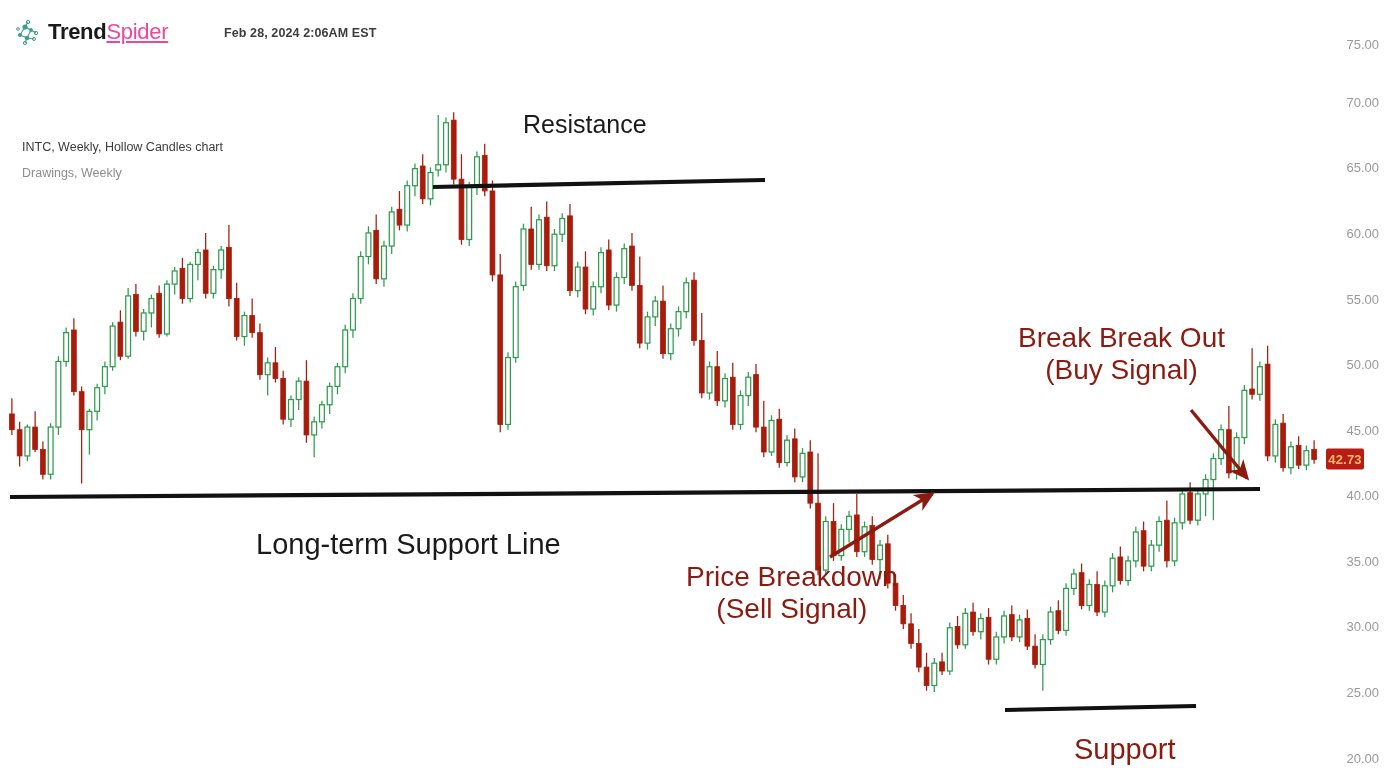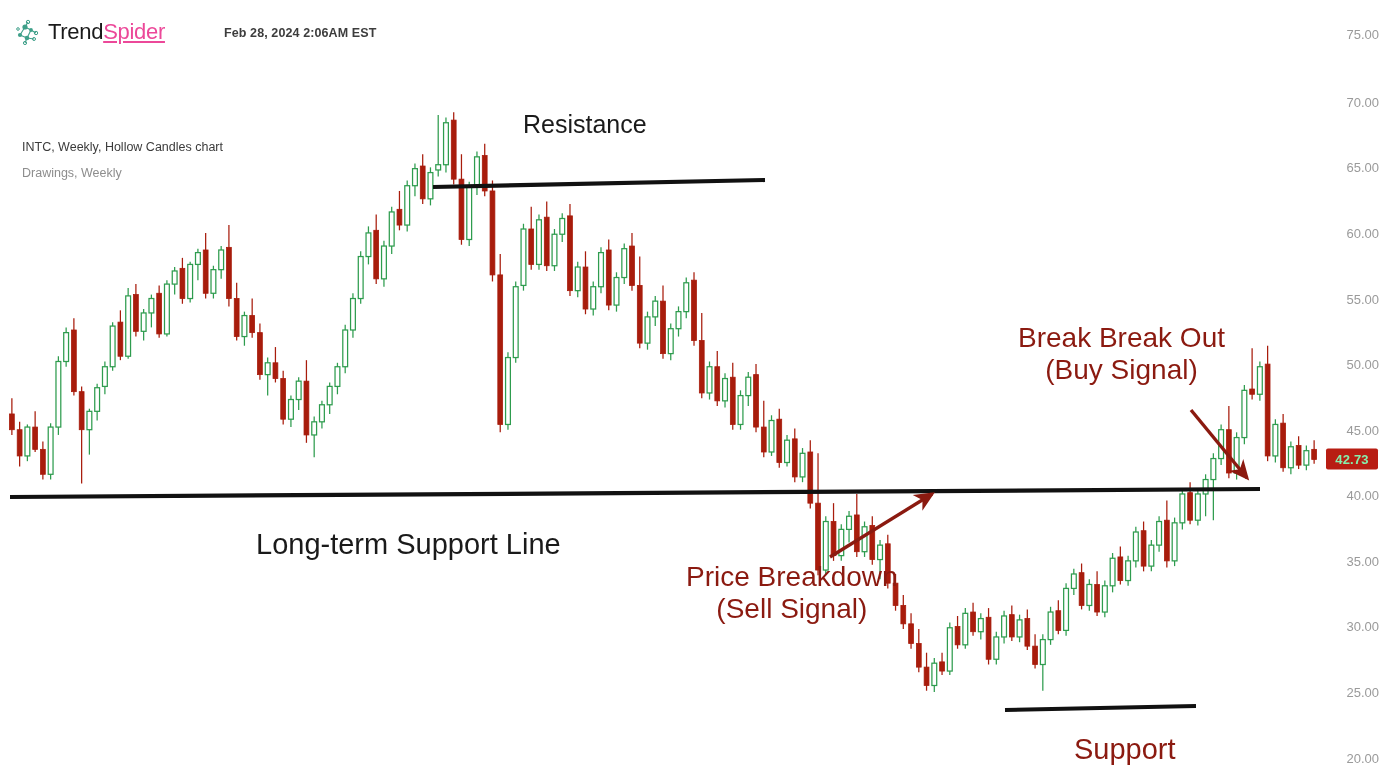--- a/index.html
+++ b/index.html
@@ -30,21 +30,21 @@
     align-items: center;
     height: 28px;
   }
   .ts-icon { width: 30px; height: 26px; margin-right: 4px; display:block; }
   .ts-word {
     font-size: 22px;
     letter-spacing: -0.3px;
     color: #2c2c2c;
     white-space: nowrap;
   }
-  .ts-word .b { font-weight: 400; color:#1a1a1a; }
+  .ts-word .b { font-weight: 700; color:#1a1a1a; }
   .ts-word .l { font-weight: 400; color:#ec4899;text-decoration:underline; }
   .ts-date {
     position: absolute;
     left: 224px;
     top: 26px;
     font-size: 12.5px;
     font-weight: 700;
     color: #3d3d3d;
     letter-spacing: 0.1px;
     white-space: nowrap;
@@ -124,25 +124,25 @@
     position: absolute;
     right: 8px;
     font-size: 13px;
     color: #9a9a9a;
     white-space: nowrap;
     transform: translateY(-50%);
   }
   .price-tag {
     position: absolute;
     left: 1326px;
-    width: 52px;
+    width: 38px;
     height: 21px;
     background: #b81d13;
     border-radius: 2px;
-    color: #86efac;
+    color: #fdba74;
     font-size: 13px;
     font-weight: 700;
     display: flex;
     align-items: center;
     justify-content: center;
     transform: translateY(-50%);
     letter-spacing: 0.2px;
   }
 
   
@@ -565,21 +565,21 @@
         </defs>
         <line x1="433" y1="187" x2="765" y2="180" stroke="#111111" stroke-linecap="butt" stroke-width="4.2"></line>
         <line x1="10" y1="497" x2="1260" y2="489" stroke="#111111" stroke-linecap="butt" stroke-width="4.2"></line>
         <line x1="1005" y1="710" x2="1196" y2="706" stroke="#111111" stroke-linecap="butt" stroke-width="4.2"></line>
         <line x1="830" y1="557" x2="932" y2="494" stroke="#8b1a10" stroke-linecap="butt" stroke-width="3.4" marker-end="url(#ah)"></line>
         <line x1="1191" y1="410" x2="1247" y2="478" stroke="#8b1a10" stroke-linecap="butt" stroke-width="3.4" marker-end="url(#ah)"></line>
       </g>
   </svg>
 
   <div class="y-axis">
-      <div class="y-tick" style="top: 34px; margin-left: 36px;">75.00</div>
+      <div class="y-tick" style="top: 44px; margin-left: 36px;">75.00</div>
       <div class="y-tick" style="top: 101.758px;">70.00</div>
       <div class="y-tick" style="top: 167.346px;">65.00</div>
       <div class="y-tick" style="top: 232.934px;">60.00</div>
       <div class="y-tick" style="top: 298.521px;">55.00</div>
       <div class="y-tick" style="top: 364.109px;">50.00</div>
       <div class="y-tick" style="top: 429.697px;">45.00</div>
       <div class="y-tick" style="top: 495.284px;">40.00</div>
       <div class="y-tick" style="top: 560.872px; margin-left: 47px;">35.00</div>
       <div class="y-tick" style="top: 626.46px;">30.00</div>
       <div class="y-tick" style="top: 692.048px;">25.00</div>

